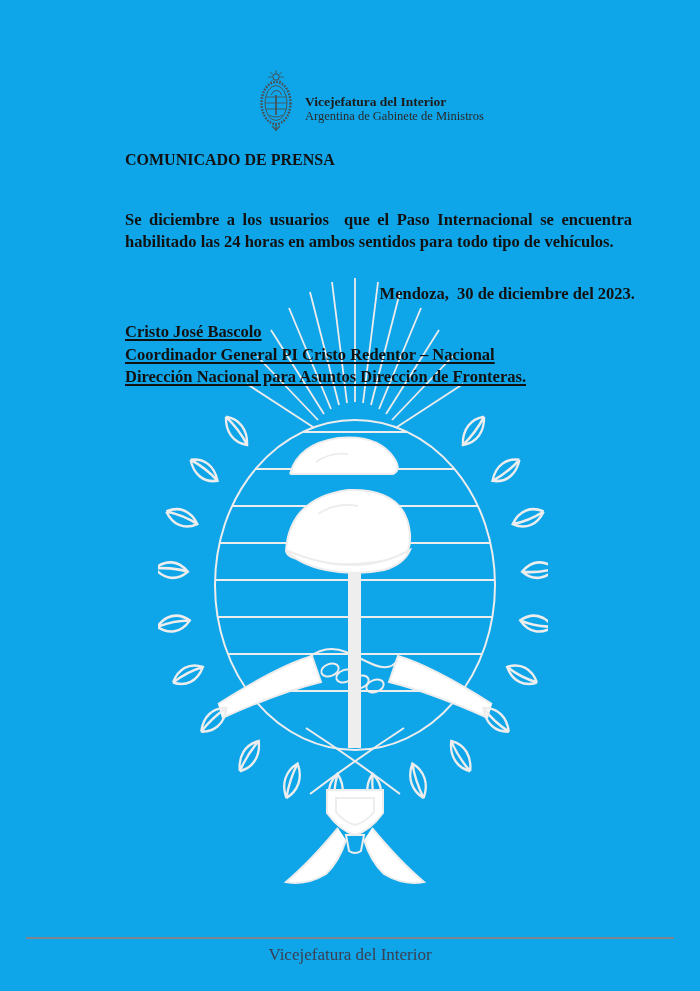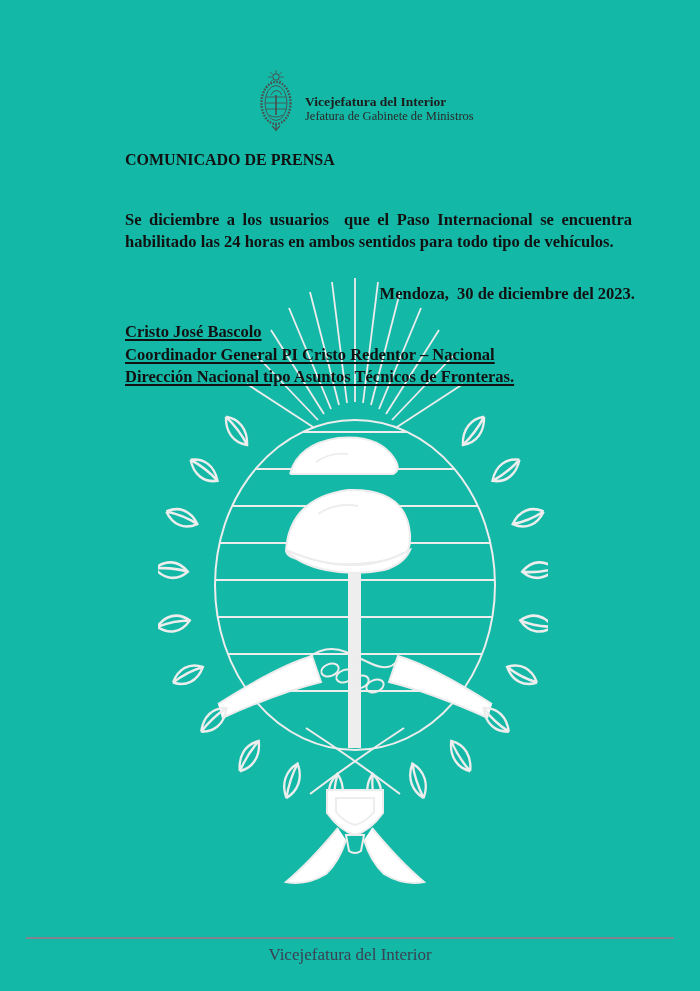--- a/index.html
+++ b/index.html
@@ -1,21 +1,21 @@
 <!DOCTYPE html>
 <html><head>
 <meta charset="utf-8">
 <style>
   * { margin: 0; padding: 0; box-sizing: border-box; }
   html, body { background: #ffffff; }
   .page {
     position: relative;
     width: 700px;
     height: 991px;
-    background: #14b8a6;
+    background: #0ea5e9;
     overflow: hidden;
     font-family: "Liberation Serif", serif;
     color: #1a1a1a;
   }
   
   .watermark {
     position: absolute;
     left: 158px;
     top: 262px;
     width: 390px;
@@ -249,37 +249,37 @@
         <path d="M15,26 Q17,21 21,21.5 Q25,22 25.5,26" stroke-width="0.9"></path>
         <line x1="20" y1="26" x2="20" y2="46" stroke-width="1.6"></line>
         <path d="M13,46 Q20,50 27,46" stroke-width="0.9"></path>
 
         <path d="M16,57 L20,61 L24,57" stroke-width="1.2"></path>
         <line x1="20" y1="55" x2="20" y2="62" stroke-width="1.2"></line>
       </g>
     </svg>
     <div class="header-text">
       <div class="org-name">Vicejefatura del Interior</div>
-      <div class="org-subtitle">Jefatura de Gabinete de Ministros</div>
+      <div class="org-subtitle">Argentina de Gabinete de Ministros</div>
     </div>
   </div>
 
   <div class="title-block">
     <div class="title-line">COMUNICADO DE PRENSA</div>
   </div>
 
   <div class="body-block">
     <div class="body-line justified">Se diciembre a los usuarios  que el Paso Internacional se encuentra</div>
     <div class="body-line">habilitado las 24 horas en ambos sentidos para todo tipo de vehículos.</div>
   </div>
 
   <div class="dateline">Mendoza,  30 de diciembre del 2023.</div>
 
   <div class="signature-block">
     <div class="signature-line">Cristo José Bascolo</div>
     <div class="signature-line">Coordinador General PI Cristo Redentor – Nacional</div>
-    <div class="signature-line">Dirección Nacional tipo Asuntos Técnicos de Fronteras.</div>
+    <div class="signature-line">Dirección Nacional para Asuntos Dirección de Fronteras.</div>
   </div>
 
   <div class="footer-rule"></div>
   <div class="footer-text">Vicejefatura del Interior</div>
 
 </div>
 
 </body></html>

